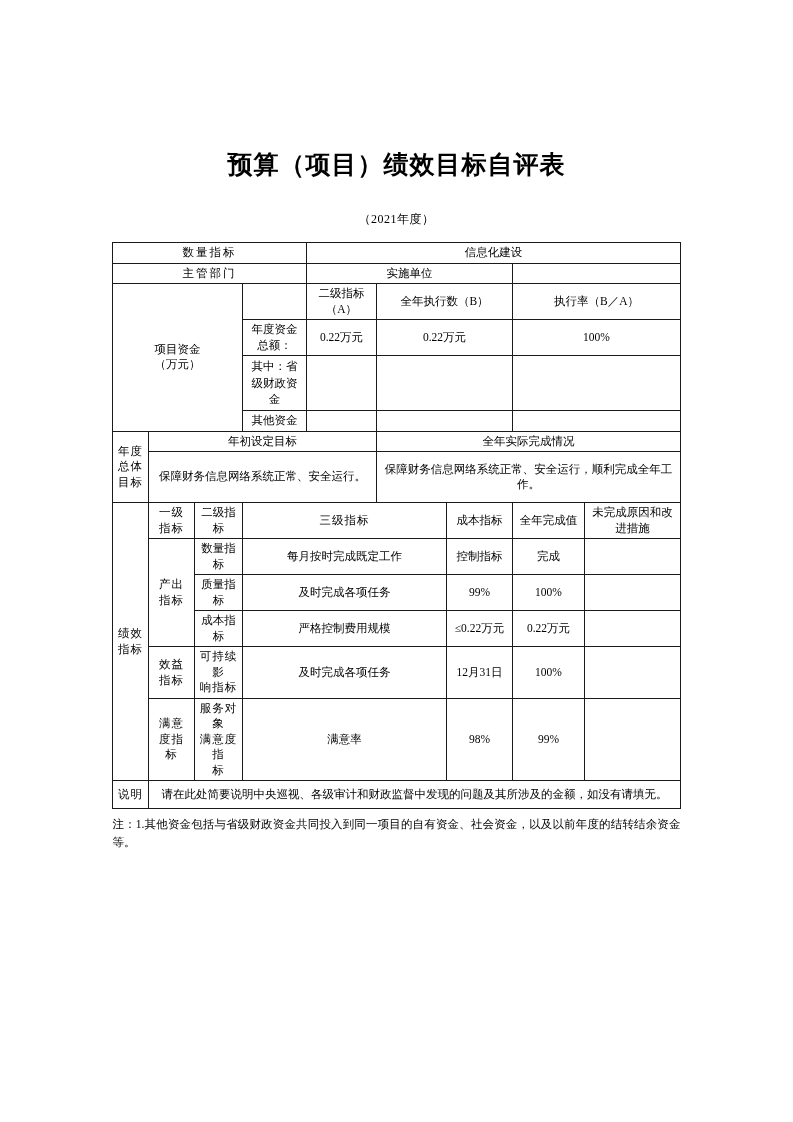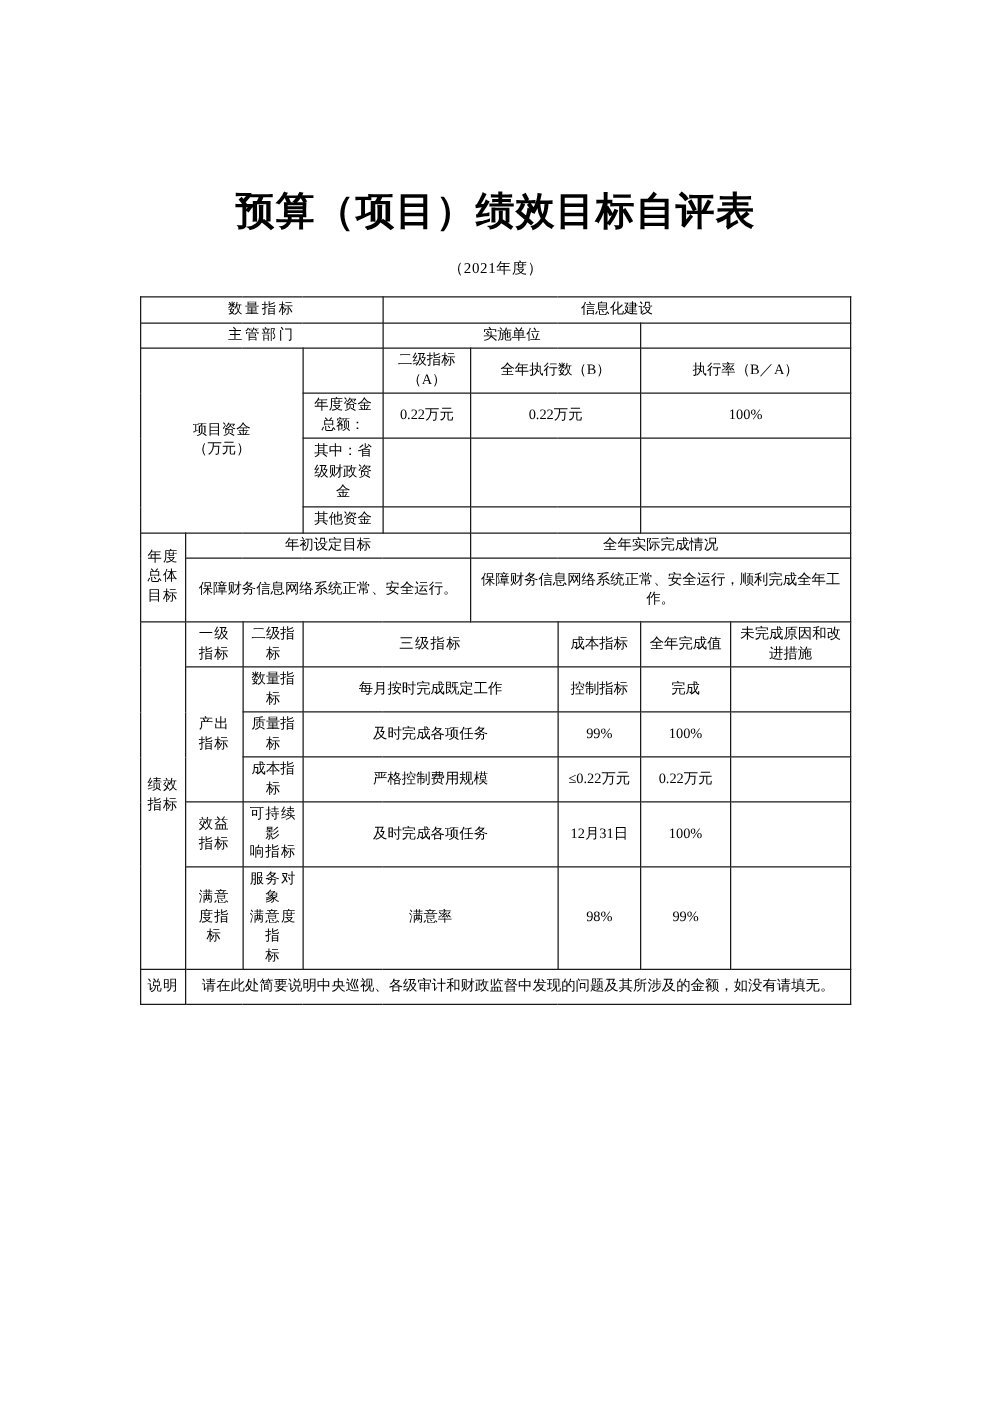--- a/index.html
+++ b/index.html
@@ -16,30 +16,30 @@
   }
   .page {
     width: 793px;
     height: 1122px;
     position: relative;
     box-sizing: border-box;
     padding: 0;
   }
   .doc-title {
     text-align: center;
-    font-size: 31px;
+    font-size: 25px;
     font-weight: bold;
     letter-spacing: 1px;
     margin-top: 148px;
     font-family: "Liberation Serif", "DejaVu Serif", serif;
   }
   .doc-subtitle {
     text-align: center;
     font-size: 12px;
-    margin-top: 16px;
+    margin-top: 30px;
     letter-spacing: 0.5px;
   }
   table.main {
     border-collapse: collapse;
     width: 568px;
     margin: 14px auto 0 auto;
     table-layout: fixed;
   }
   table.main td {
     border: 1px solid #1a1a1a;
@@ -210,15 +210,16 @@
     </tr>
 
     <tr>
       <td class="small vert">说明</td>
       <td colspan="8" class="left mid" style="padding:4px 5px; line-height:1.6;">请在此处简要说明中央巡视、各级审计和财政监督中发现的问题及其所涉及的金额，如没有请填无。</td>
     </tr>
   </tbody>
     </table>
 
   <div class="notes">
+    <p>注：1.其他资金包括与省级财政资金共同投入到同一项目的自有资金、社会资金，以及以前年度的结转结余资金等。</p>
   </div>
 
 </div>
 
 </body></html>

